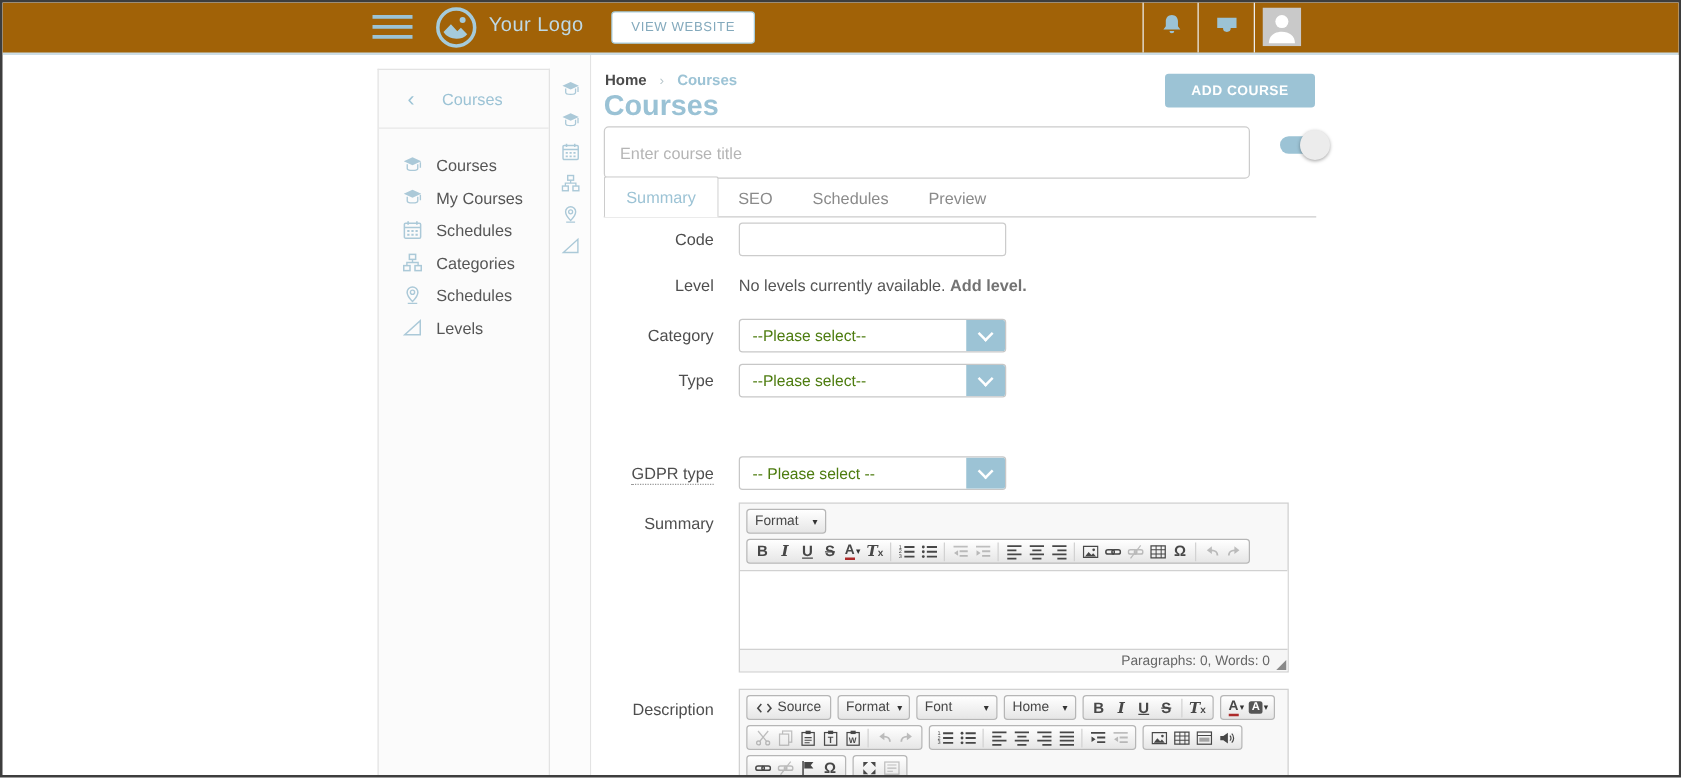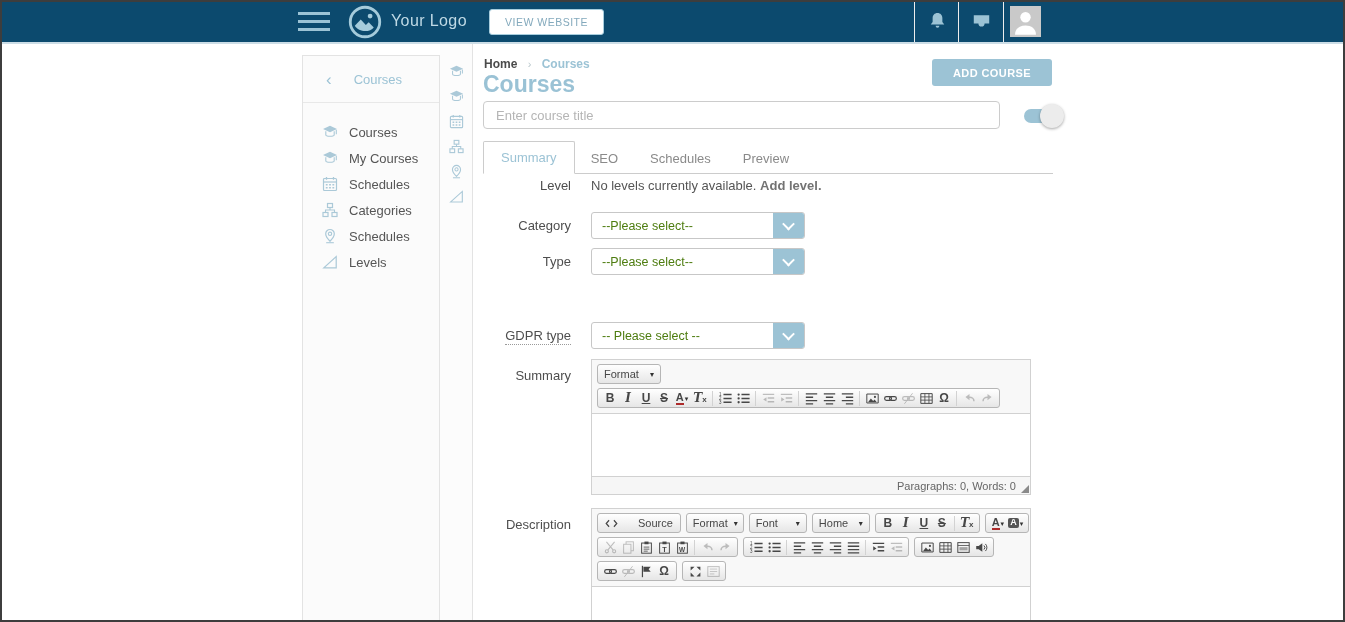--- a/index.html
+++ b/index.html
@@ -2,21 +2,21 @@
 <html><head>
 <meta charset="utf-8">
 <style>
   html,body{margin:0;padding:0;}
   body{
     width:1345px;height:622px;box-sizing:border-box;
     border:2px solid #3d3d3d;background:#fff;overflow:hidden;position:relative;
     font-family:"Liberation Sans",sans-serif;color:#555;
   }
   
-  .topbar{position:absolute;top:0;left:0;right:0;height:40px;background:#0c4a6e;border-bottom:2px solid #ccdde6;}
+  .topbar{position:absolute;top:0;left:0;right:0;height:40px;background:#a16207;border-bottom:2px solid #ccdde6;}
   .hamburger{position:absolute;left:296px;top:10px;width:32px;height:19px;display:flex;flex-direction:column;justify-content:space-between;cursor:pointer;}
   .hamburger span{display:block;height:3px;background:#9cc3d5;}
   .logo-circle{position:absolute;left:346px;top:3px;width:34px;height:34px;color:#a5cbdb;}
   .logo-circle svg{width:34px;height:34px;}
   .logo-text{position:absolute;left:389px;top:10px;font-size:16px;color:#bfd9e5;letter-spacing:.4px;}
   .view-website{position:absolute;left:487px;top:7px;padding:6px 15px;border:1px solid #a7cddd;border-radius:3px;
     font-size:10.5px;font-weight:normal;letter-spacing:.5px;color:#83a9bc;background:#fff;cursor:pointer;}
   .tb-cell{position:absolute;top:0;height:40px;width:44px;display:flex;align-items:center;justify-content:center;border-left:1px solid #ededed;}
   .tb-cell.c1{left:912px;}
   .tb-cell.c2{left:956px;border-right:1px solid #ededed;}
@@ -39,21 +39,21 @@
   .rail-item svg{width:15px;height:15px;}
   
   .content{position:absolute;left:471px;top:42px;right:0;bottom:0;background:#fff;}
   .breadcrumb{position:absolute;left:11px;top:13px;font-size:12px;}
   .bc-home{color:#4b4b4b;font-weight:bold;cursor:pointer;}
   .bc-sep{color:#b9c7cc;margin:0 7px;font-size:11px;}
   .bc-cur{color:#9cc3d5;font-weight:bold;}
   .page-title{position:absolute;left:10px;top:27px;font-size:23px;font-weight:bold;color:#9ac2d5;}
   .add-btn{position:absolute;left:459px;top:15px;width:120px;height:27px;background:#9cc3d5;border:none;border-radius:3px;
     color:#fff;font-size:11px;font-weight:bold;letter-spacing:.4px;cursor:pointer;font-family:"Liberation Sans",sans-serif;}
-  .title-input{position:absolute;left:10px;top:57px;width:517px;height:28px;box-sizing:border-box;border:1px solid #ccc;border-radius:4px;
+  .title-input{position:absolute;left:10px;top:57px;width:517px;height:42px;box-sizing:border-box;border:1px solid #ccc;border-radius:4px;
     padding:0 12px;font-size:13px;color:#555;font-family:"Liberation Sans",sans-serif;}
   .title-input::placeholder{color:#b5b5b5;}
   .toggle{position:absolute;left:551px;top:65px;width:33px;height:14px;border-radius:8px;background:#9cc3d5;cursor:pointer;}
   .toggle .knob{position:absolute;right:-7px;top:-5px;width:24px;height:24px;border-radius:50%;background:#ececec;box-shadow:0 1px 3px rgba(0,0,0,.35);}
   .tabs{position:absolute;left:10px;top:97px;width:570px;display:flex;border-bottom:1px solid #ccc;align-items:flex-end;}
   .tab{padding:7px 16px;font-size:13px;color:#8a8a8a;cursor:pointer;}
   .tab.active{border:1px solid #ccc;border-bottom:1px solid #fff;margin-bottom:-1px;background:#fff;color:#9cc3d5;border-radius:2px 2px 0 0;padding:8px 17px;}
   
   .form{position:absolute;left:10px;top:134px;width:570px;}
   .frow{display:flex;align-items:center;}
@@ -75,21 +75,21 @@
   .ed-row{display:flex;flex-wrap:nowrap;margin-bottom:4px;}
   .tb-band{display:inline-flex;align-items:center;border:1px solid #b6b6b6;border-radius:3px;
     background:linear-gradient(#fff,#e6e6e6);padding:1px 3px;height:20px;box-sizing:border-box;margin-right:5px;}
   .tbtn{width:18px;height:17px;display:inline-flex;align-items:center;justify-content:center;color:#474747;cursor:pointer;border-radius:2px;}
   .tbtn.dis{opacity:.32;}
   .tbtn-ic{display:inline-flex;align-items:center;justify-content:center;line-height:1;}
   .tbtn-ic svg{width:13px;height:13px;}
   .tb-sep{width:1px;height:15px;background:#d2d2d2;margin:0 3px;flex:none;}
   .tb-select{justify-content:space-between;padding:1px 6px;cursor:pointer;font-size:11px;color:#474747;min-width:58px;}
   .sel-car{font-size:8px;color:#333;margin-left:6px;}
-  .tb-labeled{padding:1px 7px;cursor:pointer;font-size:11px;color:#474747;gap:20px;}
+  .tb-labeled{padding:1px 7px;cursor:pointer;font-size:11px;color:#474747;gap:4px;}
   .ed-content{background:#fff;border-top:1px solid #d1d1d1;}
   .sum-content{height:62px;}
   .desc-content{height:130px;}
   .ed-status{border-top:1px solid #d1d1d1;background:#f6f6f6;height:17px;display:flex;align-items:center;justify-content:flex-end;
     font-size:11px;color:#666;padding:0 14px 0 6px;position:relative;}
   .grip{position:absolute;right:1px;bottom:1px;width:0;height:0;border-left:8px solid transparent;border-bottom:8px solid #8a8a8a;cursor:nwse-resize;}
   
   .gB{font-weight:bold;font-size:12px;}
   .gI{font-family:"DejaVu Serif",serif;font-style:italic;font-weight:bold;font-size:12px;}
   .gU{font-weight:bold;font-size:12px;text-decoration:underline;}
@@ -264,20 +264,24 @@
 
   <div class="tabs" id="tabs">
       <div class="tab active">Summary</div>
       <div class="tab">SEO</div>
       <div class="tab">Schedules</div>
       <div class="tab">Preview</div>
     </div>
 
   <div class="form">
 
+    <div class="frow mb16">
+      <label class="flabel">Code</label>
+      <input class="code-input" type="text" style="">
+    </div>
 
     <div class="frow mb19">
       <label class="flabel">Level</label>
       <span class="level-text">
         <span>No levels currently available.</span>
         <span class="add-level">Add level.</span>
       </span>
     </div>
 
     <div class="frow mb9">

